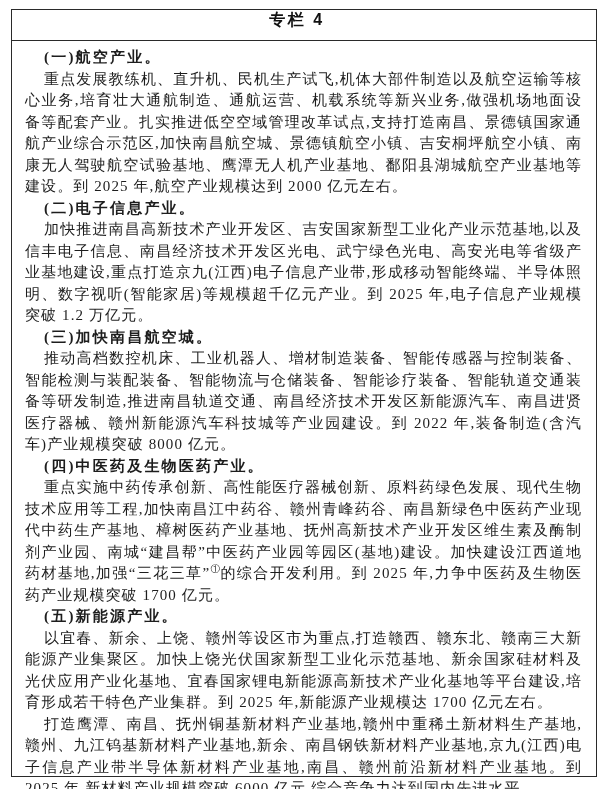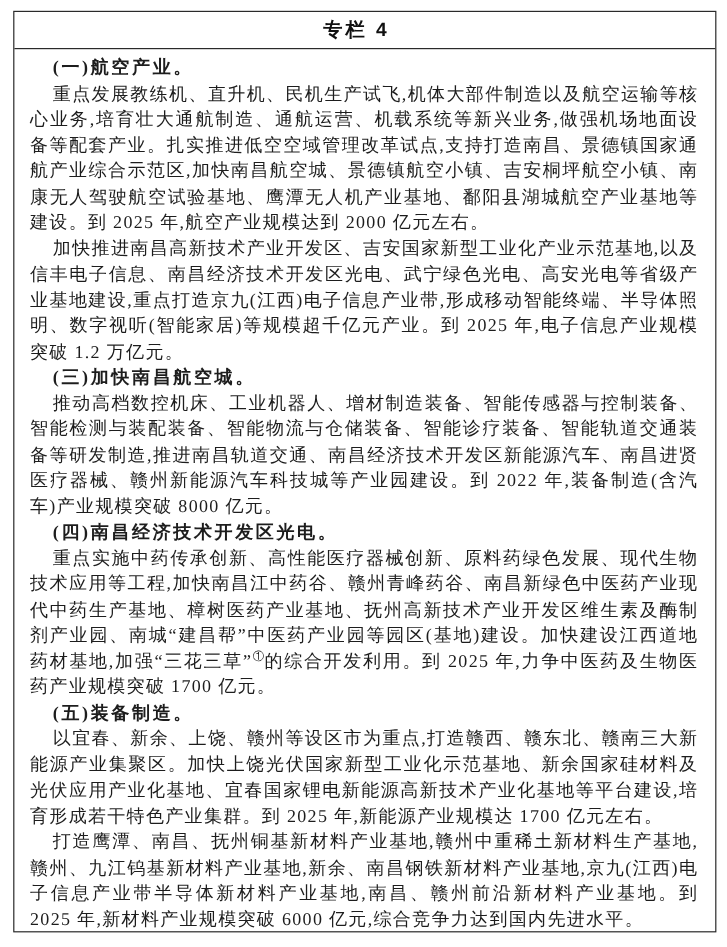--- a/index.html
+++ b/index.html
@@ -24,21 +24,21 @@
     height: 768px;
     box-sizing: border-box;
     border: 1.5px solid #2a2a2a;
     background: #ffffff;
   }
   .box-title {
     height: 31px;
     box-sizing: border-box;
     border-bottom: 1.5px solid #2a2a2a;
     display: flex;
-    align-items: center;
+    align-items: flex-start;
     justify-content: center;
     font-family: "Liberation Sans", "DejaVu Sans", sans-serif;
     font-weight: bold;
     font-size: 16px;
     letter-spacing: 2.5px;
     color: #111;
   }
   .box-title .title-label {
     margin-right: 14px;
   }
@@ -69,23 +69,24 @@
 <body>
 
 <div class="page">
   <div class="column-box">
     <div class="box-title">
       <span class="title-label">专栏 4</span>
     </div>
     <div class="box-body">
         <p class="heading">(一)航空产业。</p>
         <p class="para">重点发展教练机、直升机、民机生产试飞,机体大部件制造以及航空运输等核心业务,培育壮大通航制造、通航运营、机载系统等新兴业务,做强机场地面设备等配套产业。扎实推进低空空域管理改革试点,支持打造南昌、景德镇国家通航产业综合示范区,加快南昌航空城、景德镇航空小镇、吉安桐坪航空小镇、南康无人驾驶航空试验基地、鹰潭无人机产业基地、鄱阳县湖城航空产业基地等建设。到 2025 年,航空产业规模达到 2000 亿元左右。</p>
+        <p class="heading">(二)电子信息产业。</p>
         <p class="para">加快推进南昌高新技术产业开发区、吉安国家新型工业化产业示范基地,以及信丰电子信息、南昌经济技术开发区光电、武宁绿色光电、高安光电等省级产业基地建设,重点打造京九(江西)电子信息产业带,形成移动智能终端、半导体照明、数字视听(智能家居)等规模超千亿元产业。到 2025 年,电子信息产业规模突破 1.2 万亿元。</p>
         <p class="heading">(三)加快南昌航空城。</p>
         <p class="para">推动高档数控机床、工业机器人、增材制造装备、智能传感器与控制装备、智能检测与装配装备、智能物流与仓储装备、智能诊疗装备、智能轨道交通装备等研发制造,推进南昌轨道交通、南昌经济技术开发区新能源汽车、南昌进贤医疗器械、赣州新能源汽车科技城等产业园建设。到 2022 年,装备制造(含汽车)产业规模突破 8000 亿元。</p>
-        <p class="heading">(四)南昌经济技术开发区光电。</p>
+        <p class="heading">(四)中医药及生物医药产业。</p>
         <p class="para">重点实施中药传承创新、高性能医疗器械创新、原料药绿色发展、现代生物技术应用等工程,加快南昌江中药谷、赣州青峰药谷、南昌新绿色中医药产业现代中药生产基地、樟树医药产业基地、抚州高新技术产业开发区维生素及酶制剂产业园、南城“建昌帮”中医药产业园等园区(基地)建设。加快建设江西道地药材基地,加强“三花三草”<sup class="fn">①</sup>的综合开发利用。到 2025 年,力争中医药及生物医药产业规模突破 1700 亿元。</p>
-        <p class="heading">(五)装备制造。</p>
+        <p class="heading">(五)新能源产业。</p>
         <p class="para">以宜春、新余、上饶、赣州等设区市为重点,打造赣西、赣东北、赣南三大新能源产业集聚区。加快上饶光伏国家新型工业化示范基地、新余国家硅材料及光伏应用产业化基地、宜春国家锂电新能源高新技术产业化基地等平台建设,培育形成若干特色产业集群。到 2025 年,新能源产业规模达 1700 亿元左右。</p>
         <p class="para">打造鹰潭、南昌、抚州铜基新材料产业基地,赣州中重稀土新材料生产基地,赣州、九江钨基新材料产业基地,新余、南昌钢铁新材料产业基地,京九(江西)电子信息产业带半导体新材料产业基地,南昌、赣州前沿新材料产业基地。到 2025 年,新材料产业规模突破 6000 亿元,综合竞争力达到国内先进水平。</p>
       </div>
   </div>
 </div>
 
 </body></html>

